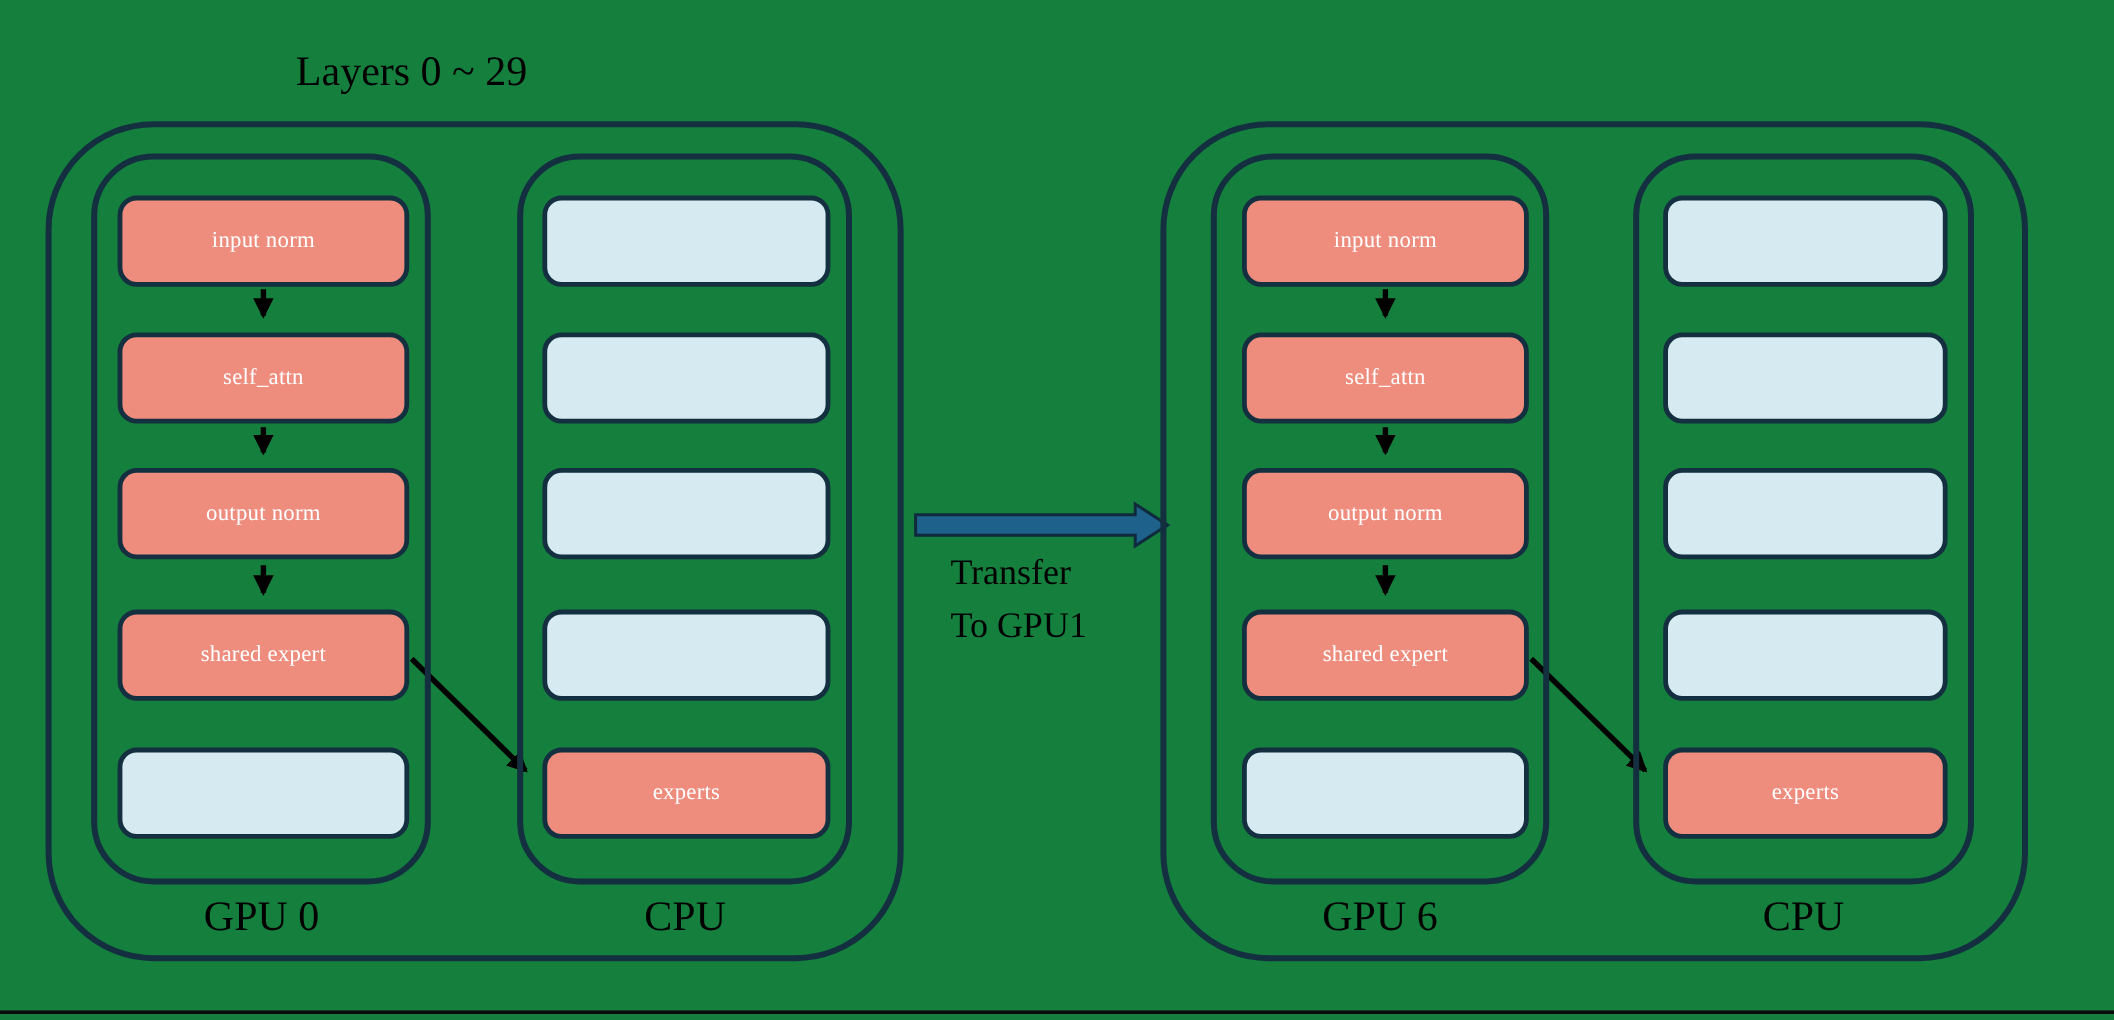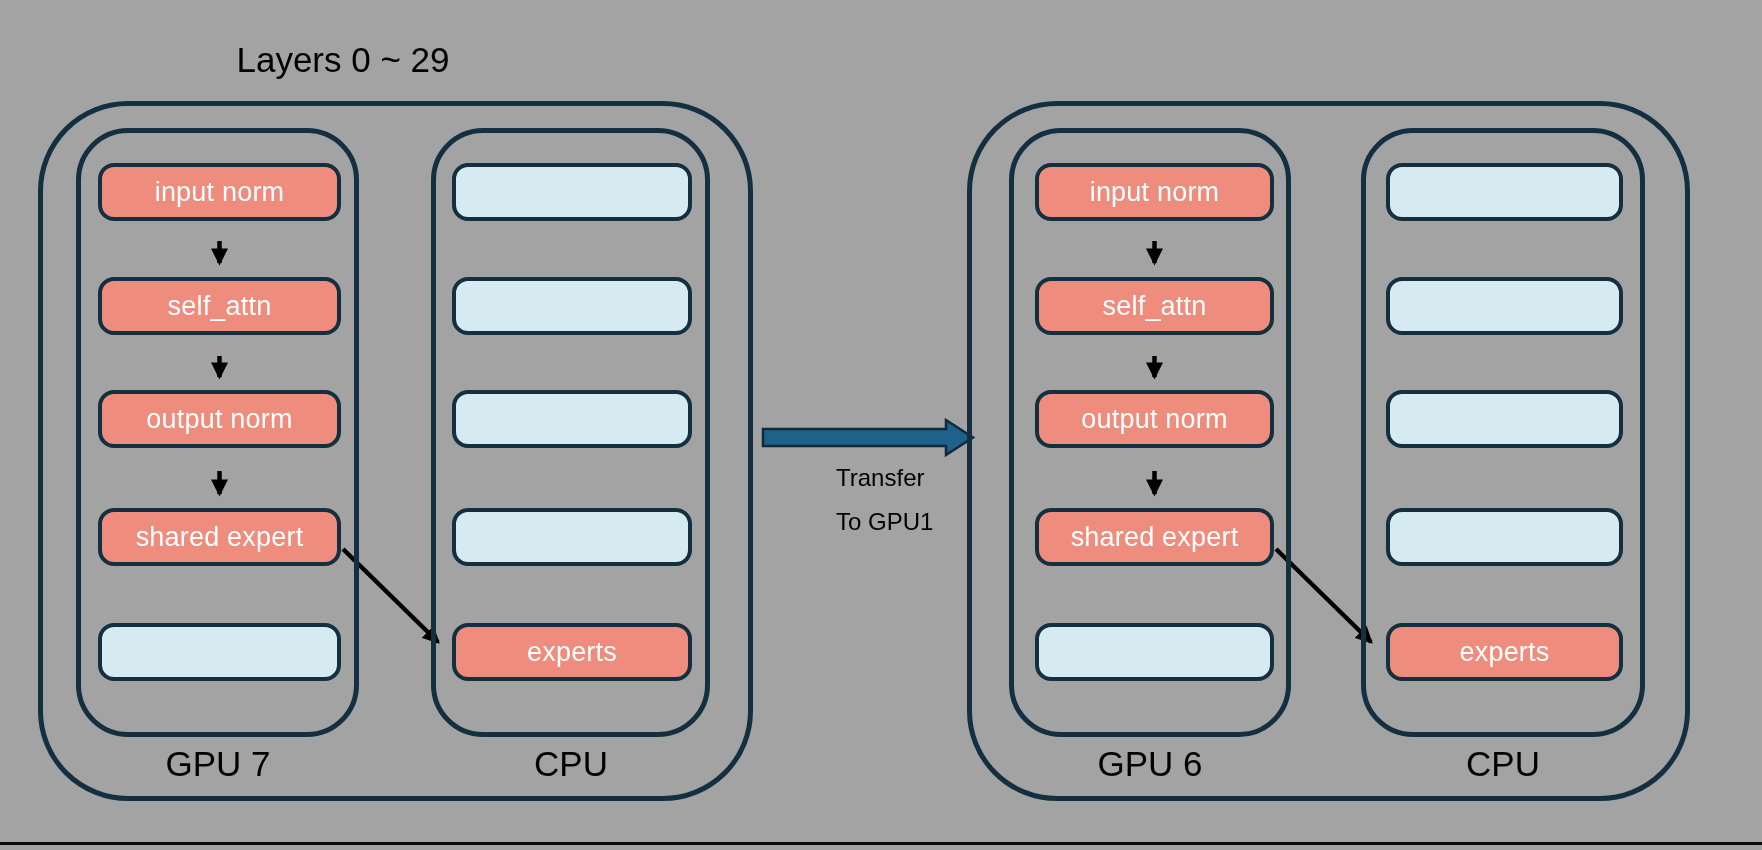--- a/index.html
+++ b/index.html
@@ -3,47 +3,47 @@
 <meta charset="utf-8">
 <style>
   :root{
     --ink:#132F40;
     --module:#EE8C7D;
     --placeholder:#D5EAF1;
     --transfer:#1E618A;
   }
   html,body{margin:0;padding:0;background:#fff;}
   .canvas{
-    position:relative;width:1762px;height:850px;background:#a3a3a3;overflow:hidden;
-    font-family:Liberation Sans, sans-serif;
+    position:relative;width:1762px;height:850px;background:#15803d;overflow:hidden;
+    font-family:Liberation Serif, serif;
     padding-left:27px;
   }
   *{box-sizing:border-box;}
   .overlay{position:absolute;left:0;top:0;width:1762px;height:850px;pointer-events:none;}
   .outer{
     position:absolute;border:5px solid var(--ink);border-radius:90px;background:transparent;
   }
   .col{
     position:absolute;border:5px solid var(--ink);border-radius:52px;background:transparent;
   }
   .box{
-    position:absolute;height:58px;border:4.5px solid var(--ink);border-radius:16px;
+    position:absolute;height:76px;border:4.5px solid var(--ink);border-radius:16px;
     display:flex;align-items:center;justify-content:center;
-    font-size:27px;color:#fff;letter-spacing:0.2px;white-space:nowrap;
+    font-size:19px;color:#fff;letter-spacing:0.2px;white-space:nowrap;
   }
   .module{background:var(--module);}
   .placeholder{background:var(--placeholder);}
   .title{
     position:absolute;transform:translateX(-50%);font-size:35px;color:#000;white-space:nowrap;
   }
   .devlabel{
     position:absolute;transform:translateX(-50%);font-size:35px;color:#000;white-space:nowrap;
   }
   .transfer-label{
-    position:absolute;font-size:24px;line-height:44px;color:#000;white-space:nowrap;margin-left:44px;
+    position:absolute;font-size:30px;line-height:44px;color:#000;white-space:nowrap;
   }
   .bottom-rule{
     position:absolute;left:0;top:842px;width:1762px;height:3px;background:#0b0b0b;
   }
 </style>
 </head>
 <body>
 
 <div class="canvas">
 
@@ -71,21 +71,21 @@
 
   <div class="title" style="left:343px;top:40px">Layers 0 ~ 29</div>
   <div class="outer" style="left:38px;top:101px;width:715px;height:700px"></div>
 
   <div class="col" style="left:76px;top:128px;width:283px;height:609px"></div>
   <div class="box module" style="left:98px;top:163px;width:243px">input norm</div>
   <div class="box module" style="left:98px;top:277px;width:243px">self_attn</div>
   <div class="box module" style="left:98px;top:390px;width:243px">output norm</div>
   <div class="box module" style="left:98px;top:508px;width:243px">shared expert</div>
   <div class="box placeholder" style="left:98px;top:623px;width:243px"></div>
-  <div class="devlabel" style="left:218px;top:744px">GPU 7</div>
+  <div class="devlabel" style="left:218px;top:744px">GPU 0</div>
 
   <div class="col" style="left:431px;top:128px;width:279px;height:609px"></div>
   <div class="box placeholder" style="left:452px;top:163px;width:240px"></div>
   <div class="box placeholder" style="left:452px;top:277px;width:240px"></div>
   <div class="box placeholder" style="left:452px;top:390px;width:240px"></div>
   <div class="box placeholder" style="left:452px;top:508px;width:240px"></div>
   <div class="box module" style="left:452px;top:623px;width:240px">experts</div>
   <div class="devlabel" style="left:571px;top:744px">CPU</div>
 
   <div class="transfer-label" style="left:792px;top:456px">

